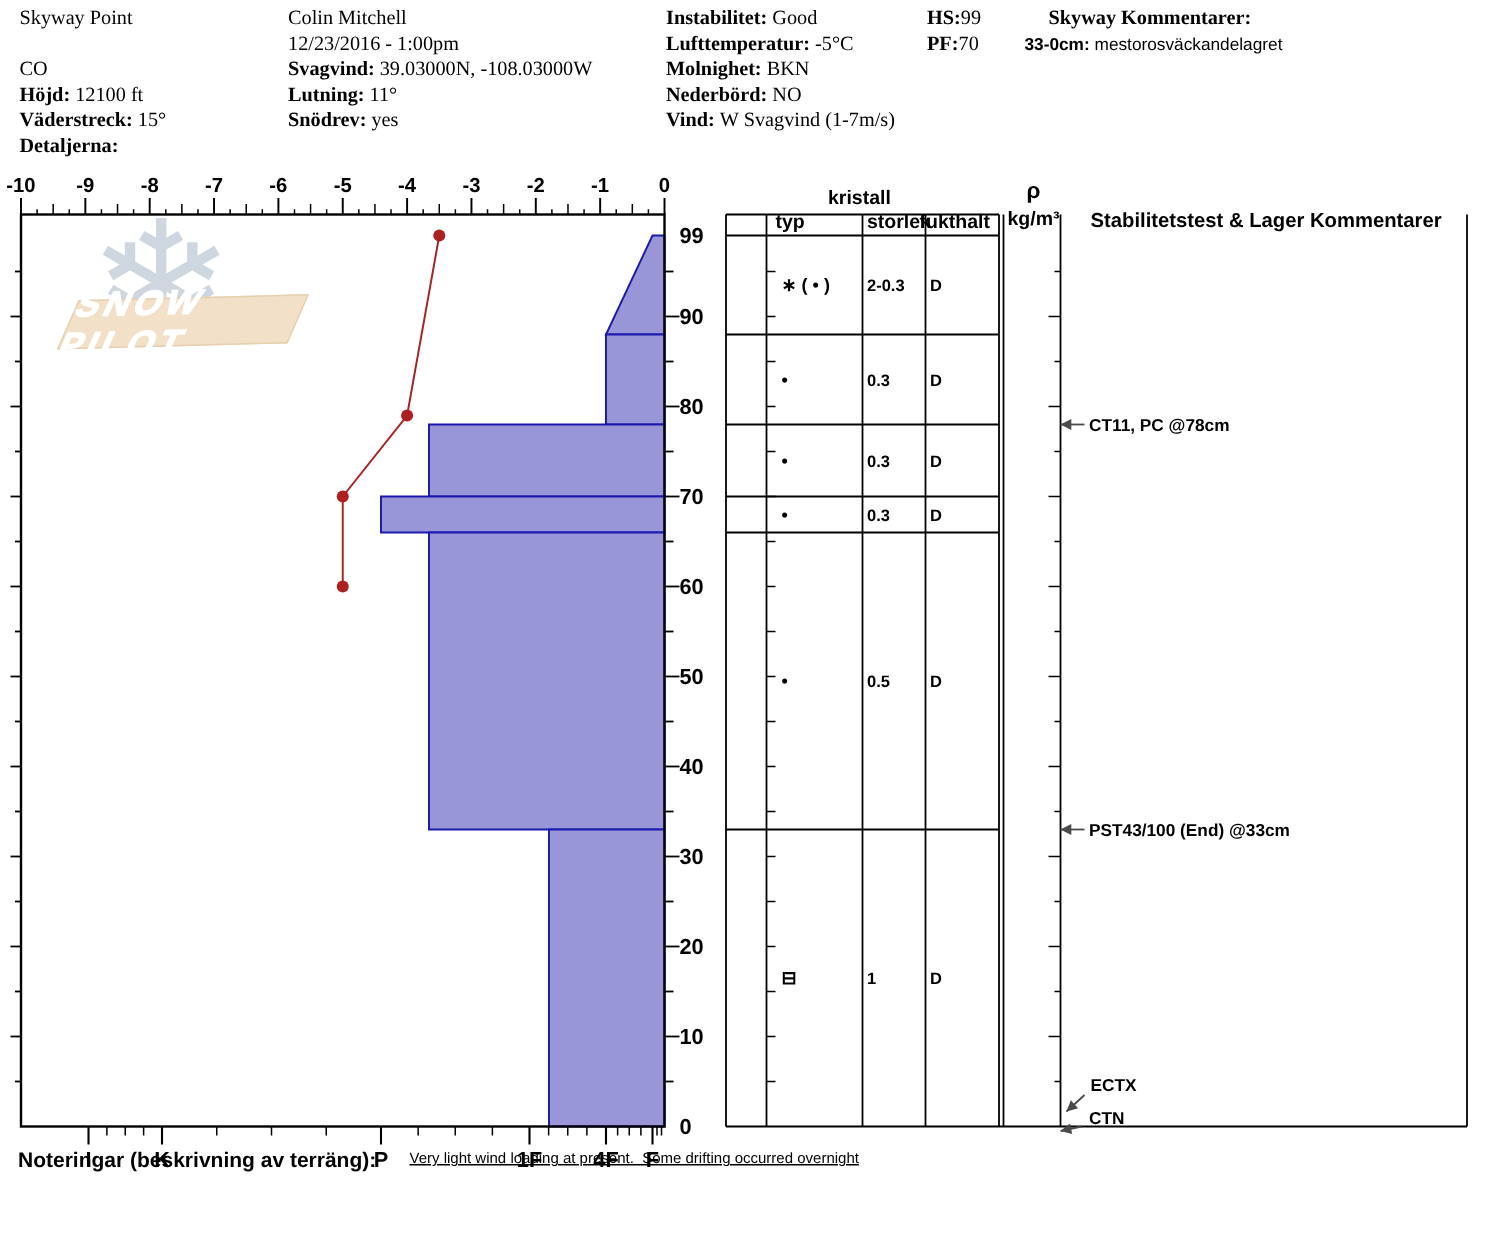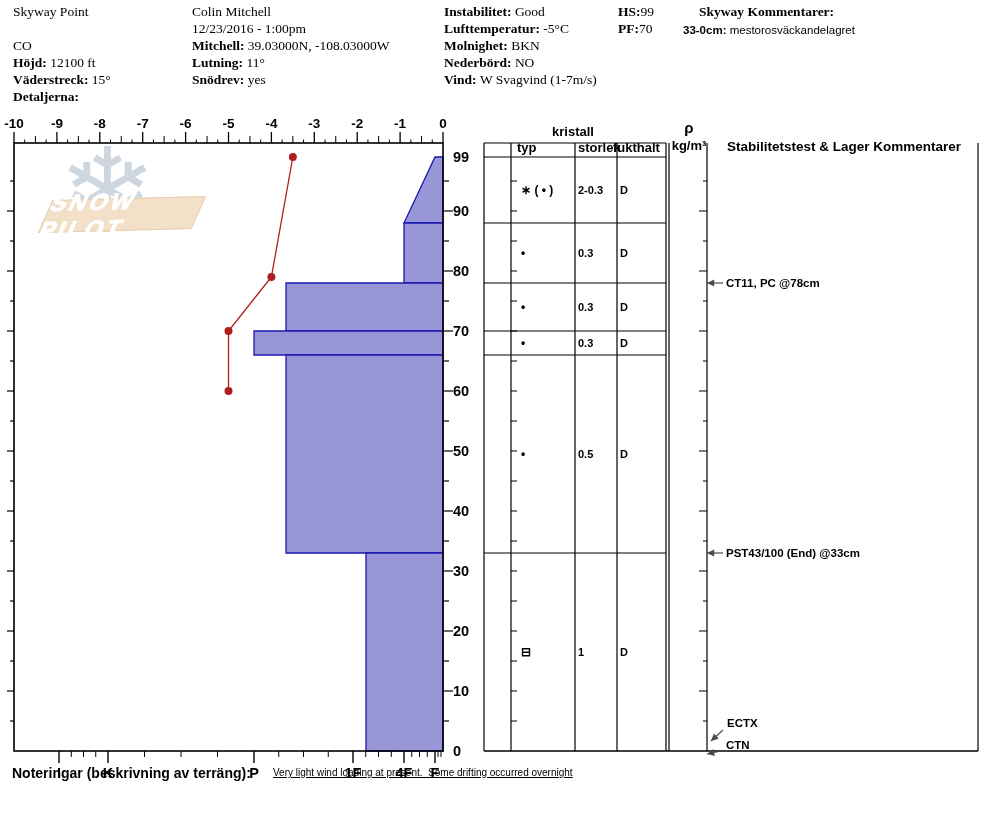--- a/index.html
+++ b/index.html
@@ -34,21 +34,21 @@
   <div class="banner">SNOW PILOT</div>
 
   <div class="abs h" style="left:13px;top:4px">Skyway Point</div>
   <div class="abs h" style="left:13px;top:38px">CO</div>
   <div class="abs h" style="left:13px;top:55px"><b>Höjd:</b> <span>12100 ft</span></div>
   <div class="abs h" style="left:13px;top:72px"><b>Väderstreck:</b> <span>15°</span></div>
   <div class="abs h" style="left:13px;top:89px"><b>Detaljerna:</b></div>
 
   <div class="abs h" style="left:192px;top:4px">Colin Mitchell</div>
   <div class="abs h" style="left:192px;top:21px">12/23/2016 - 1:00pm</div>
-  <div class="abs h" style="left:192px;top:38px"><b>Mitchell:</b> <span>39.03000N, -108.03000W</span></div>
+  <div class="abs h" style="left:192px;top:38px"><b>Svagvind:</b> <span>39.03000N, -108.03000W</span></div>
   <div class="abs h" style="left:192px;top:55px"><b>Lutning:</b> <span>11°</span></div>
   <div class="abs h" style="left:192px;top:72px"><b>Snödrev:</b> <span>yes</span></div>
 
   <div class="abs h" style="left:444px;top:4px"><b>Instabilitet:</b> <span>Good</span></div>
   <div class="abs h" style="left:444px;top:21px"><b>Lufttemperatur:</b> <span>-5°C</span></div>
   <div class="abs h" style="left:444px;top:38px"><b>Molnighet:</b> <span>BKN</span></div>
   <div class="abs h" style="left:444px;top:55px"><b>Nederbörd:</b> <span>NO</span></div>
   <div class="abs h" style="left:444px;top:72px"><b>Vind:</b>&nbsp;<span>W Svagvind (1-7m/s)</span></div>
 
   <div class="abs h" style="left:618px;top:4px"><b>HS:</b><span>99</span></div>

